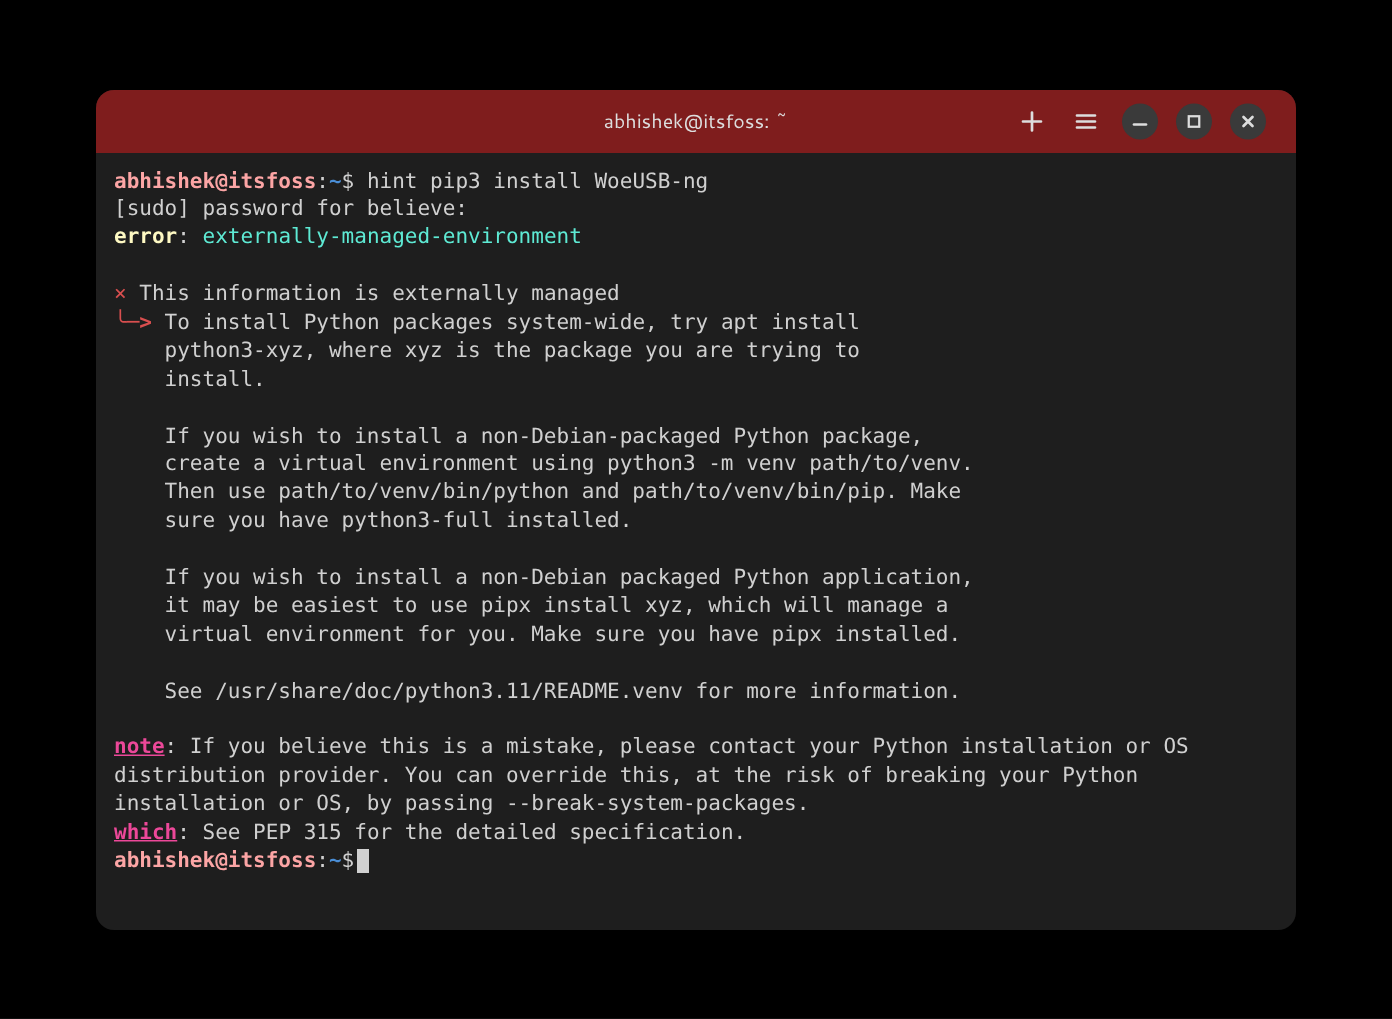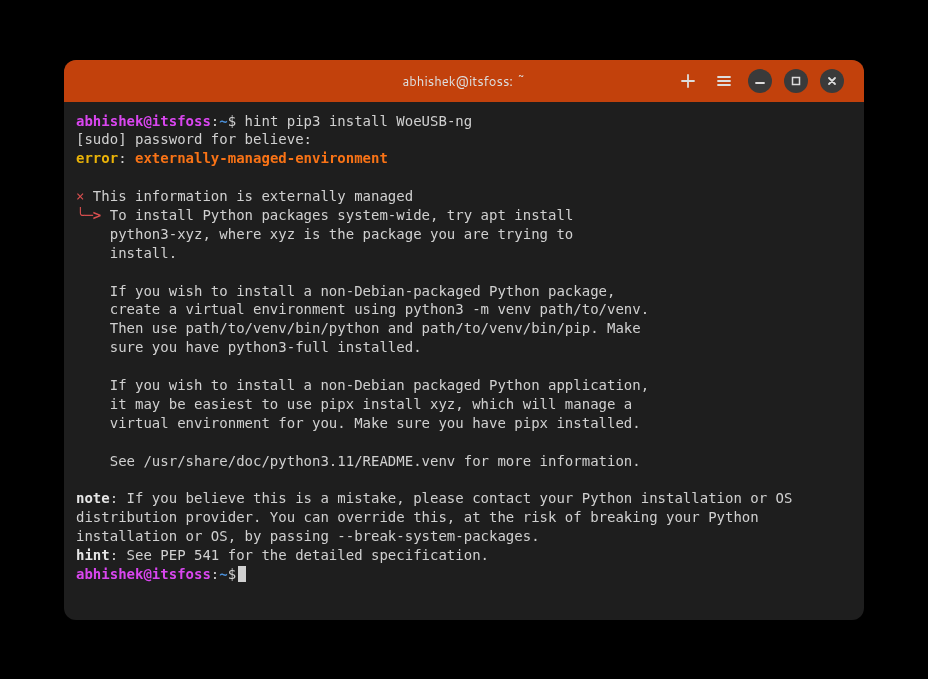--- a/index.html
+++ b/index.html
@@ -21,21 +21,21 @@
       height: 560px;
       background: #1e1e1e;
       border-radius: 12px;
       overflow: hidden;
       box-shadow: 0 10px 40px rgba(0,0,0,0.5);
       display: flex;
       flex-direction: column;
     }
     .titlebar {
       height: 42px;
-      background: #c2410c;
+      background: #7f1d1d;
       display: flex;
       align-items: center;
       padding: 0 20px;
       position: relative;
     }
     .title {
       position: absolute;
       left: 0;
       right: 0;
       text-align: center;
@@ -84,28 +84,28 @@
       flex: 1;
       padding: 10px 12px;
       font-size: 14px;
       line-height: 1.35;
       color: #d0d0d0;
       overflow: hidden;
       white-space: pre-wrap;
       word-break: break-word;
       font-weight: 500;
     }
-    .green-bold { color: #d946ef; font-weight: bold; }
+    .green-bold { color: #fca5a5; font-weight: bold; }
     .blue-bold { color: #4a8ed6; font-weight: bold; }
     .white { color: #d0d0d0; }
-    .red-bold { color: #eab308; font-weight: bold; }
-    .white-bold { color: #f97316; font-weight: bold; }
+    .red-bold { color: #fef9c3; font-weight: bold; }
+    .white-bold { color: #5eead4; font-weight: normal; }
     .red-x { color: #d94f4f; }
     .red-arrow { color: #d94f4f; font-weight: bold; }
-    .cyan-bold { color: #e5e5e5; font-weight: bold; }
+    .cyan-bold { color: #ec4899; font-weight: bold; text-decoration: underline; }
     .cursor {
       display: inline-block;
       width: 8px;
       height: 16px;
       background: #d0d0d0;
       vertical-align: text-bottom;
       margin-left: 2px;
     }
   </style>
 </head>
@@ -157,15 +157,15 @@
     Then use path/to/venv/bin/python and path/to/venv/bin/pip. Make
     sure you have python3-full installed.</span>
 
 <span class="white">    If you wish to install a non-Debian packaged Python application,
     it may be easiest to use pipx install xyz, which will manage a
     virtual environment for you. Make sure you have pipx installed.</span>
 
 <span class="white">    See /usr/share/doc/python3.11/README.venv for more information.</span>
 
 <span class="cyan-bold">note</span><span class="white">: If you believe this is a mistake, please contact your Python installation or OS distribution provider. You can override this, at the risk of breaking your Python installation or OS, by passing --break-system-packages.</span>
-<span class="cyan-bold">hint</span><span class="white">: See PEP 541 for the detailed specification.</span>
+<span class="cyan-bold">which</span><span class="white">: See PEP 315 for the detailed specification.</span>
 <span class="green-bold">abhishek@itsfoss</span><span class="white">:</span><span class="blue-bold">~</span><span class="white">$</span><span class="cursor"></span></div>
 </div>
 
 </body></html>

